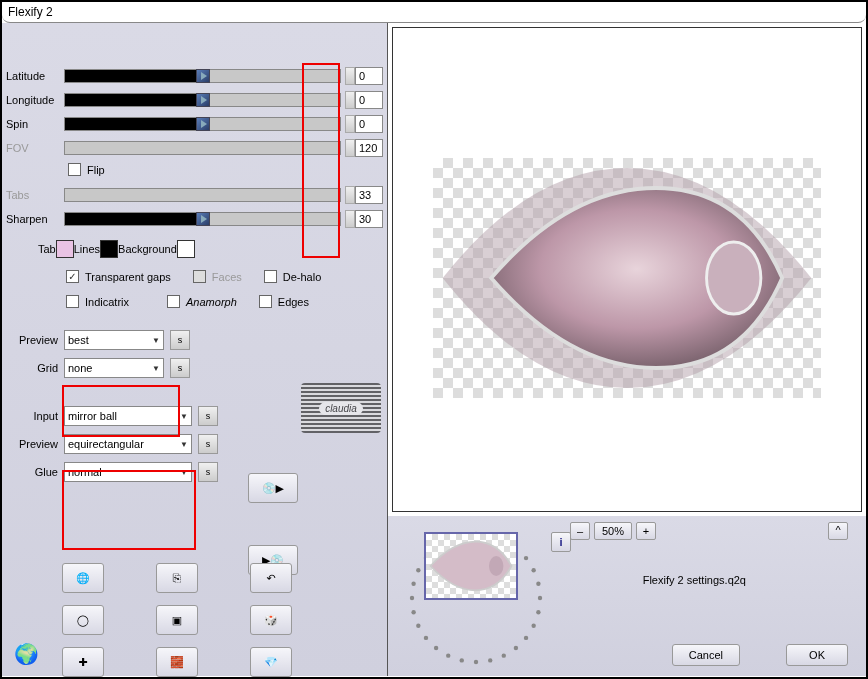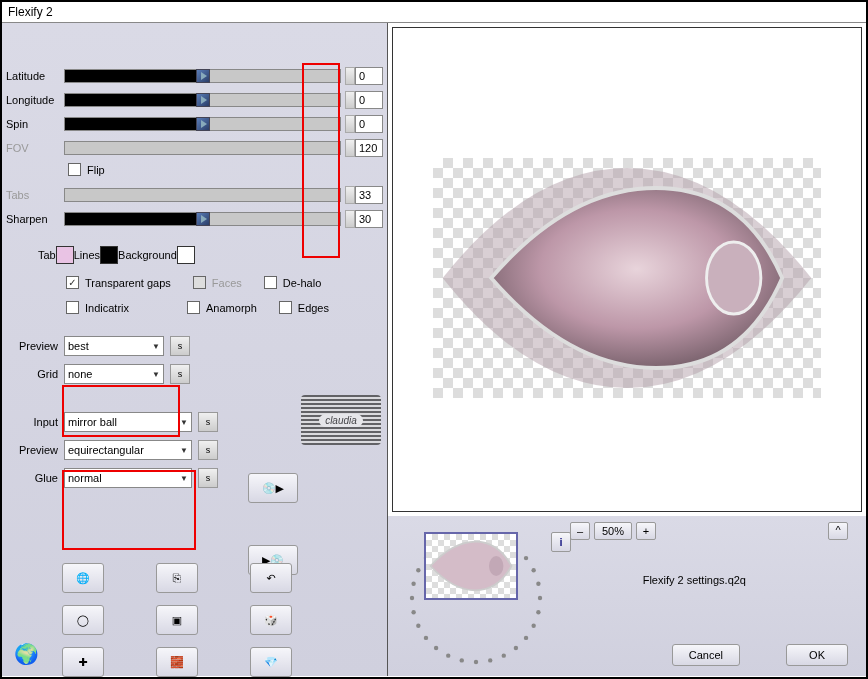--- a/index.html
+++ b/index.html
@@ -1,17 +1,17 @@
 <!DOCTYPE html>
 <html><head>
 <meta charset="utf-8">
 <style>
   * { box-sizing: border-box; margin: 0; padding: 0; font-family: Arial, sans-serif; font-size: 11px; }
   body { background: #fff; width: 868px; height: 679px; position: relative; border: 2px solid #000; }
-  .titlebar { background: #fff; padding: 3px 6px; border-bottom: 1px solid #888; font-size: 12px; }
+  .titlebar { background: #fff; padding: 3px 6px; border-bottom: 1px solid #888; font-size: 12px; border-radius: 8px; }
   .main { display: flex; height: calc(100% - 22px); }
   .left-panel { width: 386px; background: linear-gradient(to bottom, #dadae6, #d0d0de); padding: 8px 4px; position: relative; border-right: 1px solid #555; }
   .right-panel { flex: 1; display: flex; flex-direction: column; }
   .preview-area { flex: 1; background: #fff; border: 1px solid #333; margin: 4px; position: relative; overflow: hidden; }
   .bottom-bar { height: 160px; background: linear-gradient(to bottom, #dadae6, #d0d0de); display: flex; align-items: center; padding: 4px 8px; position: relative; }
 
   .slider-row { display: flex; align-items: center; margin-bottom: 6px; height: 18px; }
   .slider-label { width: 58px; padding-right: 6px; font-size: 11px; color: #000; }
   .slider-label.disabled { color: #999; }
   .slider-track { flex: 1; height: 14px; background: linear-gradient(to right,#000 0%, #000 50%, #c8c8c8 50%, #c8c8c8 100%); border: 1px solid #888; position: relative; margin-right: 4px; }
@@ -21,21 +21,21 @@
   .slider-track[data-val="30"] .slider-thumb { left: 50%; }
   .num-input { width: 28px; height: 18px; border: 1px solid #888; background: #fff; text-align: left; padding: 1px 3px; font-size: 11px; }
   .nudge { width: 10px; height: 18px; border: 1px solid #aaa; background: linear-gradient(#f0f0f0,#ccc); }
 
   .red-box-values { position: absolute; left: 300px; top: 40px; width: 38px; height: 195px; border: 2px solid #e00; pointer-events:none; }
 
   .flip-row { margin-left: 62px; display: flex; align-items: center; margin-bottom: 10px; margin-top: 6px; }
   .chk { width: 13px; height: 13px; border: 1px solid #666; background: #fff; margin-right: 6px; display: inline-flex; align-items: center; justify-content: center; font-size:10px; color:#333;}
   .chk.checked::after { content:'✓'; }
 
-  .color-row { display: flex; align-items: center; margin: 18px 0 12px 32px; }
+  .color-row { display: flex; align-items: center; margin: 12px 0 12px 32px; }
   .color-sw { width: 18px; height: 18px; border: 1px solid #333; display:inline-block; }
 
   .checks-row { display: flex; align-items: center; margin: 6px 0 6px 60px; gap: 4px;}
   .check-item { display: inline-flex; align-items: center; margin-right: 18px; font-size:11px; }
   .check-item .lbl.disabled { color:#999; }
 
   .red-box-dd { position: absolute; border: 2px solid #e00; pointer-events:none; }
   .red1 { left: 60px; top: 362px; width: 118px; height: 52px; }
   .red2 { left: 60px; top: 447px; width: 134px; height: 80px; }
 
@@ -47,21 +47,21 @@
 
   .section2 { margin-top: 22px; }
   .section3 { margin-top: 28px; }
 
   .icon-btn { width: 42px; height: 30px; border: 1px solid #999; background: linear-gradient(#f6f6fa,#d8d8e4); display:inline-flex; align-items:center; justify-content:center; border-radius:3px;}
   .icon-grid { position:absolute; left:60px; top:540px; display:grid; grid-template-columns: repeat(3, 64px); grid-template-rows: repeat(3, 36px); gap: 6px 30px; }
   .play-btns { position:absolute; left:246px; top:450px; }
   .play-btns .icon-btn { width:50px; margin-bottom:24px;}
 
   .world-icon { position:absolute; left:12px; bottom:10px; font-size:20px;}
-  .watermark { position:absolute; right:6px; top:372px; width:80px; height:50px; background:repeating-linear-gradient(#333 0 2px, #ddd 2px 4px); border-radius:4px; opacity:0.7; display:flex; align-items:center; justify-content:center;}
+  .watermark { position:absolute; right:6px; top:360px; width:80px; height:50px; background:repeating-linear-gradient(#333 0 2px, #ddd 2px 4px); border-radius:4px; opacity:0.7; display:flex; align-items:center; justify-content:center;}
   .watermark span { background:#eee; border-radius:10px; padding:1px 6px; font-style:italic; font-size:10px;}
 
   
   .canvas-bg { position:absolute; left:40px; top:130px; right:40px; height:240px; background: repeating-conic-gradient(#ddd 0 25%, #fff 0 50%) 0 0/20px 20px; }
   .shape { position:absolute; inset:0; }
   .shape svg { width:100%; height:100%; }
 
   .thumb-area { position: relative; width: 160px; height: 140px; }
   .thumb-img { width: 94px; height: 68px; border: 2px solid #66a; background: repeating-conic-gradient(#ddd 0 25%, #fff 0 50%) 0 0/12px 12px; position:absolute; left:28px; top:6px;}
   .thumb-img svg { width:100%; height:100%;}
@@ -159,21 +159,21 @@
       <span class="check-item">
           <span class="chk"></span>
           <span class="lbl">De-halo</span>
         </span>
     </div>
     <div class="checks-row" style="margin-top:12px;align-items:center;">
       <span class="check-item">
           <span class="chk"></span>
           <span class="lbl">Indicatrix</span>
         </span>
-      <span class="check-item" style="margin-left:36px;">
+      <span class="check-item" style="margin-left:16px;font-style:italic;">
           <span class="chk"></span>
           <span class="lbl">Anamorph</span>
         </span>
       <span class="check-item">
           <span class="chk"></span>
           <span class="lbl">Edges</span>
         </span>
     </div>
 
     <div class="section2">

